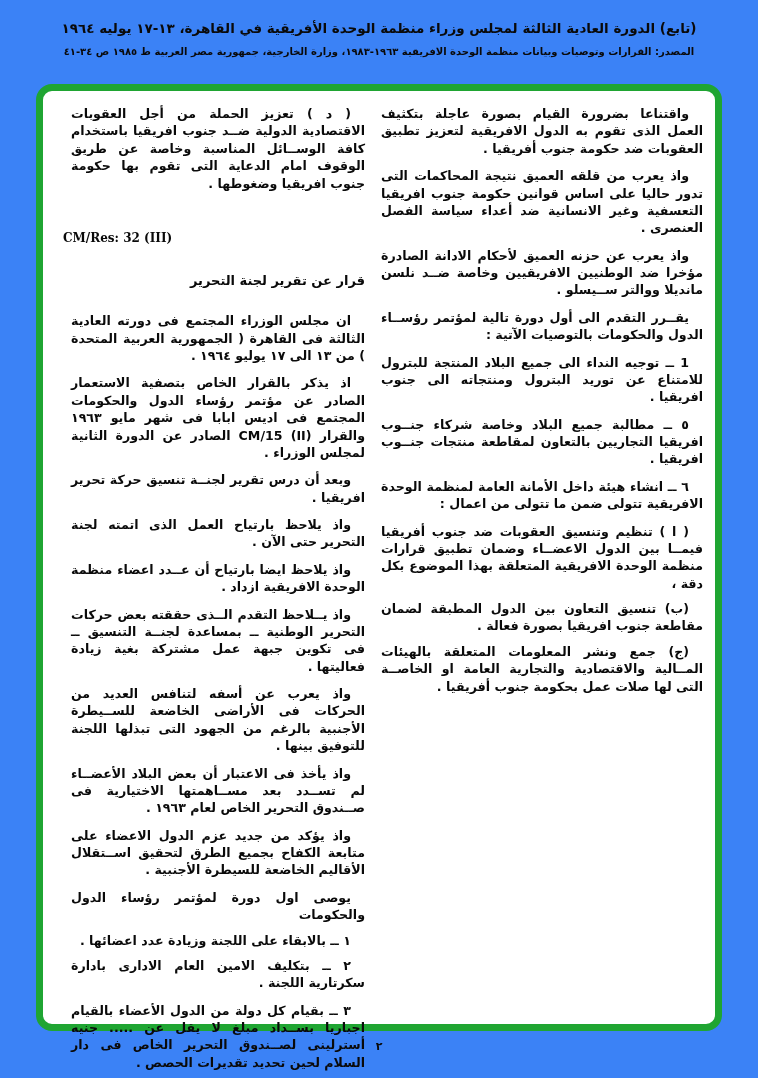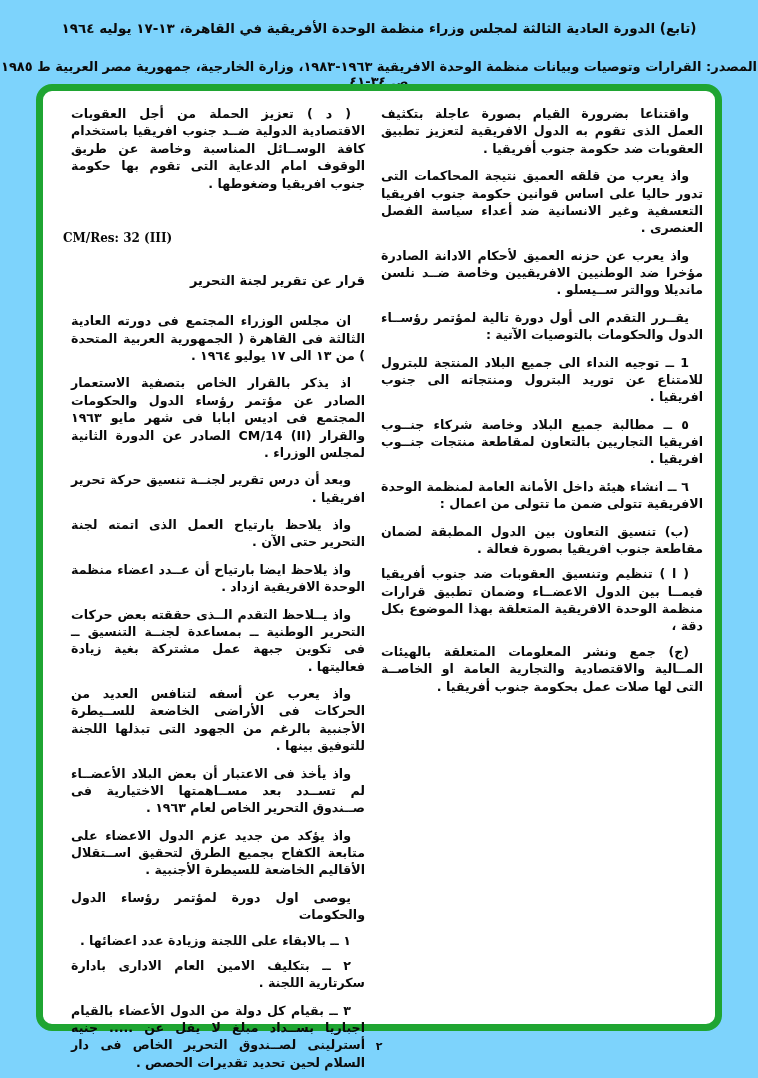--- a/index.html
+++ b/index.html
@@ -1,35 +1,35 @@
 <!DOCTYPE html>
 <html lang="ar"><head>
 <meta charset="utf-8">
 <style>
   html,body{margin:0;padding:0;background:#e8e8e8;}
   .page{
     position:relative;
     width:758px;height:1078px;
-    background:#7dd3fc;
+    background:#3b82f6;
     margin:0 auto;
     overflow:hidden;
     font-family:"DejaVu Sans",sans-serif;
     color:#0a0a0a;
   }
   
   .header{ text-align:center; direction:rtl; }
   .header-title{
     padding-top:20px;
     font-size:13.5px;
     font-weight:700;
     letter-spacing:0;
   }
   .header-source{
-    margin-top:23px;
-    font-size:13px;
+    margin-top:10px;
+    font-size:10px;
     font-weight:700;
   }
   
   .frame{
     position:absolute;
     left:36px; top:84px;
     width:686px; height:947px;
     box-sizing:border-box;
     border:7px solid #1fa532;
     border-radius:16px;
@@ -97,31 +97,31 @@
     <div class="columns">
 
       <div class="col col-right">
         <p>واقتناعا بضرورة القيام بصورة عاجلة بتكثيف العمل الذى تقوم به الدول الافريقية لتعزيز تطبيق العقوبات ضد حكومة جنوب أفريقيا .</p>
         <p>واذ يعرب من قلقه العميق نتيجة المحاكمات التى تدور حاليا على اساس قوانين حكومة جنوب افريقيا التعسفية وغير الانسانية ضد أعداء سياسة الفصل العنصرى .</p>
         <p>واذ يعرب عن حزنه العميق لأحكام الادانة الصادرة مؤخرا ضد الوطنيين الافريقيين وخاصة ضــد نلسن مانديلا ووالتر ســيسلو .</p>
         <p>يقــرر التقدم الى أول دورة تالية لمؤتمر رؤســاء الدول والحكومات بالتوصيات الآتية :</p>
         <p>1 ــ توجيه النداء الى جميع البلاد المنتجة للبترول للامتناع عن توريد البترول ومنتجاته الى جنوب افريقيا .</p>
         <p>٥ ــ مطالبة جميع البلاد وخاصة شركاء جنــوب افريقيا التجاريين بالتعاون لمقاطعة منتجات جنــوب افريقيا .</p>
         <p>٦ ــ انشاء هيئة داخل الأمانة العامة لمنظمة الوحدة الافريقية تتولى ضمن ما تتولى من اعمال :</p>
+        <p class="tight">( ا ) تنظيم وتنسيق العقوبات ضد جنوب أفريقيا فيمــا بين الدول الاعضــاء وضمان تطبيق قرارات منظمة الوحدة الافريقية المتعلقة بهذا الموضوع بكل دقة ،</p>
         <p class="tight">(ب) تنسيق التعاون بين الدول المطبقة لضمان مقاطعة جنوب افريقيا بصورة فعالة .</p>
-        <p class="tight">( ا ) تنظيم وتنسيق العقوبات ضد جنوب أفريقيا فيمــا بين الدول الاعضــاء وضمان تطبيق قرارات منظمة الوحدة الافريقية المتعلقة بهذا الموضوع بكل دقة ،</p>
         <p class="tight">(ج) جمع ونشر المعلومات المتعلقة بالهيئات المــالية والاقتصادية والتجارية العامة او الخاصــة التى لها صلات عمل بحكومة جنوب أفريقيا .</p>
       </div>
 
       <div class="col col-left">
         <p>( د ) تعزيز الحملة من أجل العقوبات الاقتصادية الدولية ضــد جنوب افريقيا باستخدام كافة الوســائل المناسبة وخاصة عن طريق الوقوف امام الدعاية التى تقوم بها حكومة جنوب افريقيا وضغوطها .</p>
         <div class="doc-ref">CM/Res: 32 (III)</div>
         <div class="section-title">قرار عن تقرير لجنة التحرير</div>
         <p>ان مجلس الوزراء المجتمع فى دورته العادية الثالثة فى القاهرة ( الجمهورية العربية المتحدة ) من ١٣ الى ١٧ يوليو ١٩٦٤ .</p>
-        <p>اذ يذكر بالقرار الخاص بتصفية الاستعمار الصادر عن مؤتمر رؤساء الدول والحكومات المجتمع فى اديس ابابا فى شهر مايو ١٩٦٣ والقرار CM/14 (II) الصادر عن الدورة الثانية لمجلس الوزراء .</p>
+        <p>اذ يذكر بالقرار الخاص بتصفية الاستعمار الصادر عن مؤتمر رؤساء الدول والحكومات المجتمع فى اديس ابابا فى شهر مايو ١٩٦٣ والقرار CM/15 (II) الصادر عن الدورة الثانية لمجلس الوزراء .</p>
         <p>وبعد أن درس تقرير لجنــة تنسيق حركة تحرير افريقيا .</p>
         <p>واذ يلاحظ بارتياح العمل الذى اتمته لجنة التحرير حتى الآن .</p>
         <p>واذ يلاحظ ايضا بارتياح أن عــدد اعضاء منظمة الوحدة الافريقية ازداد .</p>
         <p>واذ يــلاحظ التقدم الــذى حققته بعض حركات التحرير الوطنية ــ بمساعدة لجنــة التنسيق ــ فى تكوين جبهة عمل مشتركة بغية زيادة فعاليتها .</p>
         <p>واذ يعرب عن أسفه لتنافس العديد من الحركات فى الأراضى الخاضعة للســيطرة الأجنبية بالرغم من الجهود التى تبذلها اللجنة للتوفيق بينها .</p>
         <p>واذ يأخذ فى الاعتبار أن بعض البلاد الأعضــاء لم تســدد بعد مســاهمتها الاختيارية فى صــندوق التحرير الخاص لعام ١٩٦٣ .</p>
         <p>واذ يؤكد من جديد عزم الدول الاعضاء على متابعة الكفاح بجميع الطرق لتحقيق اســتقلال الأقاليم الخاضعة للسيطرة الأجنبية .</p>
         <p class="tight">يوصى اول دورة لمؤتمر رؤساء الدول والحكومات</p>
         <p class="tight">١ ــ بالابقاء على اللجنة وزيادة عدد اعضائها .</p>
         <p>٢ ــ بتكليف الامين العام الادارى بادارة سكرتارية اللجنة .</p>

